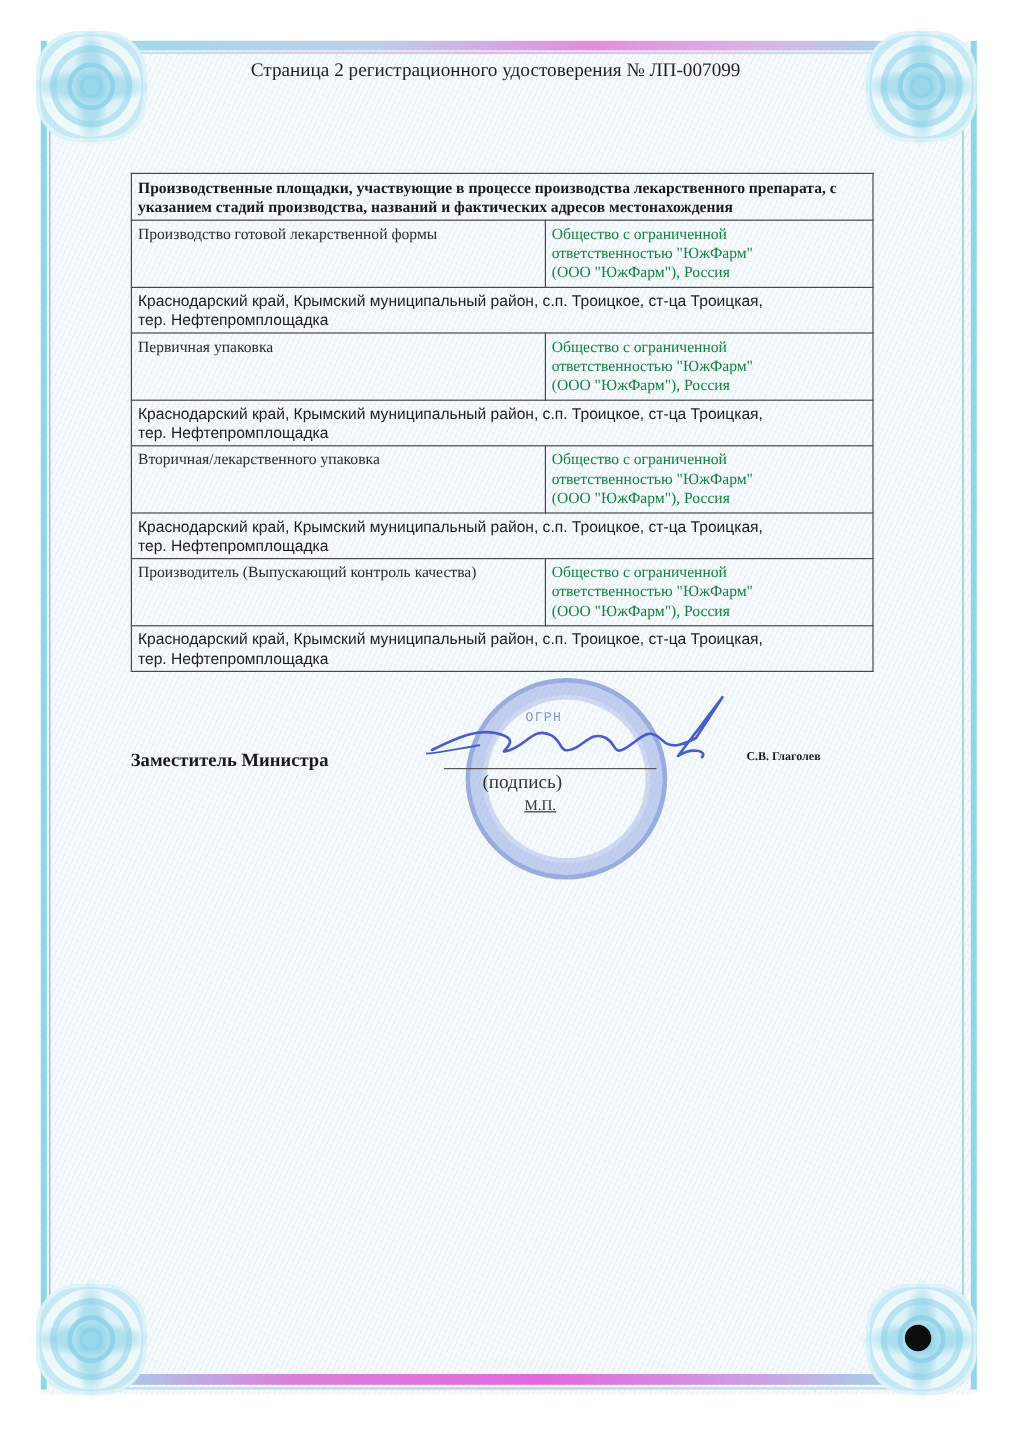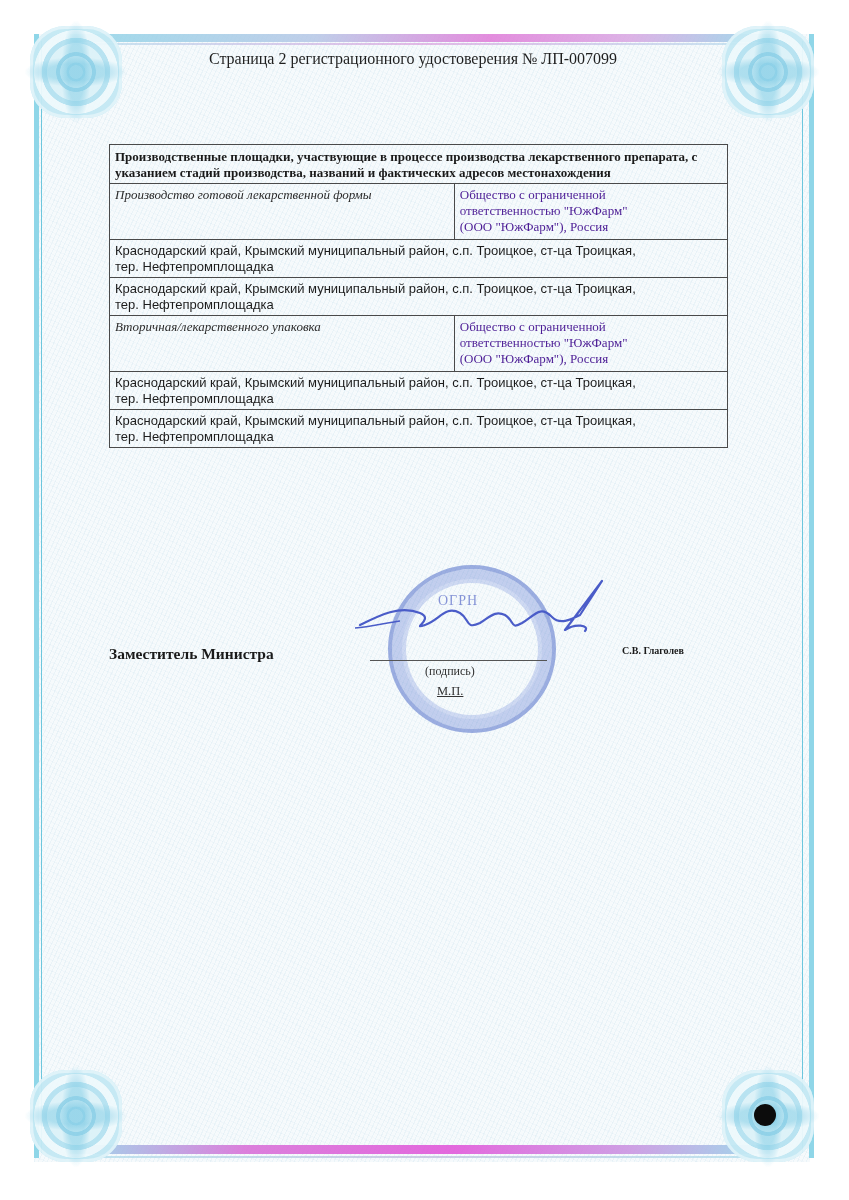--- a/index.html
+++ b/index.html
@@ -76,51 +76,51 @@
 
   table.sites {
     position: absolute; left: 109px; top: 144px; width: 619px;
     border-collapse: collapse; font-size: 13px; line-height: 16px;
   }
   table.sites td {
     border: 1px solid #4a4a4a; vertical-align: top; padding: 3px 5px 2px 5px;
     background: transparent;
   }
   .hdr-cell { font-weight: bold; font-size: 13px; padding-top: 4px !important; }
-  .stage-cell { font-style: italic; width: 341px; height: 50px; color: #2b2b2b; }
-  .company-cell { width: 267px; color: #4c1d95; }
+  .stage-cell { width: 341px; height: 50px; color: #2b2b2b; }
+  .company-cell { width: 267px; color: #15803d; }
   .addr-cell { font-family: "Liberation Sans", sans-serif; font-size: 13px; height: 30px; color: #1c1c1c; }
   .company-cell .line { display: block; }
 
-  .sign-row { position: absolute; left: 0; top: 622px; width: 849px; height: 90px; margin-top: 20px; }
+  .sign-row { position: absolute; left: 0; top: 622px; width: 849px; height: 90px; }
   .signer-title {
     position: absolute; left: 109px; top: 3px; font-weight: bold; font-size: 15.5px;
   }
   .signer-name {
     position: absolute; left: 622px; top: 3px; font-weight: bold; font-size: 10px;
   }
   .sign-line {
     position: absolute; left: 370px; top: 18px; width: 177px; height: 0;
     border-top: 1px solid #555;
   }
   .sign-caption {
-    position: absolute; left: 425px; top: 22px; font-size: 12px; color: #333;
+    position: absolute; left: 402px; top: 22px; font-size: 16px; color: #333;
   }
   .stamp-label {
     position: absolute; left: 437px; top: 42px; font-size: 12.5px; color: #333; text-decoration: underline;
   }
   .stamp {
     position: absolute; left: 388px; top: 565px; width: 160px; height: 160px;
     border-radius: 50%;
     border: 4px solid rgba(80,110,200,0.55);
     box-shadow: 0 0 0 10px rgba(90,120,210,0.10) inset, 0 0 0 14px rgba(90,120,210,0.25) inset;
   }
   .stamp-text {
-    position: absolute; left: 438px; top: 593px; font-size: 14px; color: rgba(60,80,190,0.6);
-    font-family: Liberation Serif, serif; letter-spacing: 1px;
+    position: absolute; left: 438px; top: 593px; font-size: 11px; color: rgba(60,80,190,0.6);
+    font-family: Liberation Mono, monospace; letter-spacing: 1px;
   }
   .signature { position: absolute; left: 340px; top: 575px; width: 300px; height: 80px; }
 </style>
 </head>
 <body>
 
 <div class="sheet"></div>
 <div class="frame-outer"></div>
 <div class="frame-inner"></div>
 <div class="band-top"></div>
@@ -151,20 +151,28 @@
     </td>
   </tr>
   <tr>
     <td class="addr-cell" colspan="2">
       <span class="line" style="display:block">Краснодарский край, Крымский муниципальный район, с.п. Троицкое, ст-ца Троицкая,</span>
       <span class="line" style="display:block">тер. Нефтепромплощадка</span>
     </td>
   </tr>
 
   <tr>
+    <td class="stage-cell">Первичная упаковка</td>
+    <td class="company-cell">
+      <span class="line">Общество с ограниченной</span>
+      <span class="line">ответственностью "ЮжФарм"</span>
+      <span class="line">(ООО "ЮжФарм"), Россия</span>
+    </td>
+  </tr>
+  <tr>
     <td class="addr-cell" colspan="2">
       <span style="display:block">Краснодарский край, Крымский муниципальный район, с.п. Троицкое, ст-ца Троицкая,</span>
       <span style="display:block">тер. Нефтепромплощадка</span>
     </td>
   </tr>
 
   <tr>
     <td class="stage-cell">Вторичная/лекарственного упаковка</td>
     <td class="company-cell">
       <span class="line">Общество с ограниченной</span>
@@ -172,20 +180,28 @@
       <span class="line">(ООО "ЮжФарм"), Россия</span>
     </td>
   </tr>
   <tr>
     <td class="addr-cell" colspan="2">
       <span style="display:block">Краснодарский край, Крымский муниципальный район, с.п. Троицкое, ст-ца Троицкая,</span>
       <span style="display:block">тер. Нефтепромплощадка</span>
     </td>
   </tr>
 
+  <tr>
+    <td class="stage-cell">Производитель (Выпускающий контроль качества)</td>
+    <td class="company-cell">
+      <span class="line">Общество с ограниченной</span>
+      <span class="line">ответственностью "ЮжФарм"</span>
+      <span class="line">(ООО "ЮжФарм"), Россия</span>
+    </td>
+  </tr>
   <tr>
     <td class="addr-cell" colspan="2">
       <span style="display:block">Краснодарский край, Крымский муниципальный район, с.п. Троицкое, ст-ца Троицкая,</span>
       <span style="display:block">тер. Нефтепромплощадка</span>
     </td>
   </tr>
 </tbody>
   </table>
 
 <div class="stamp"></div>

